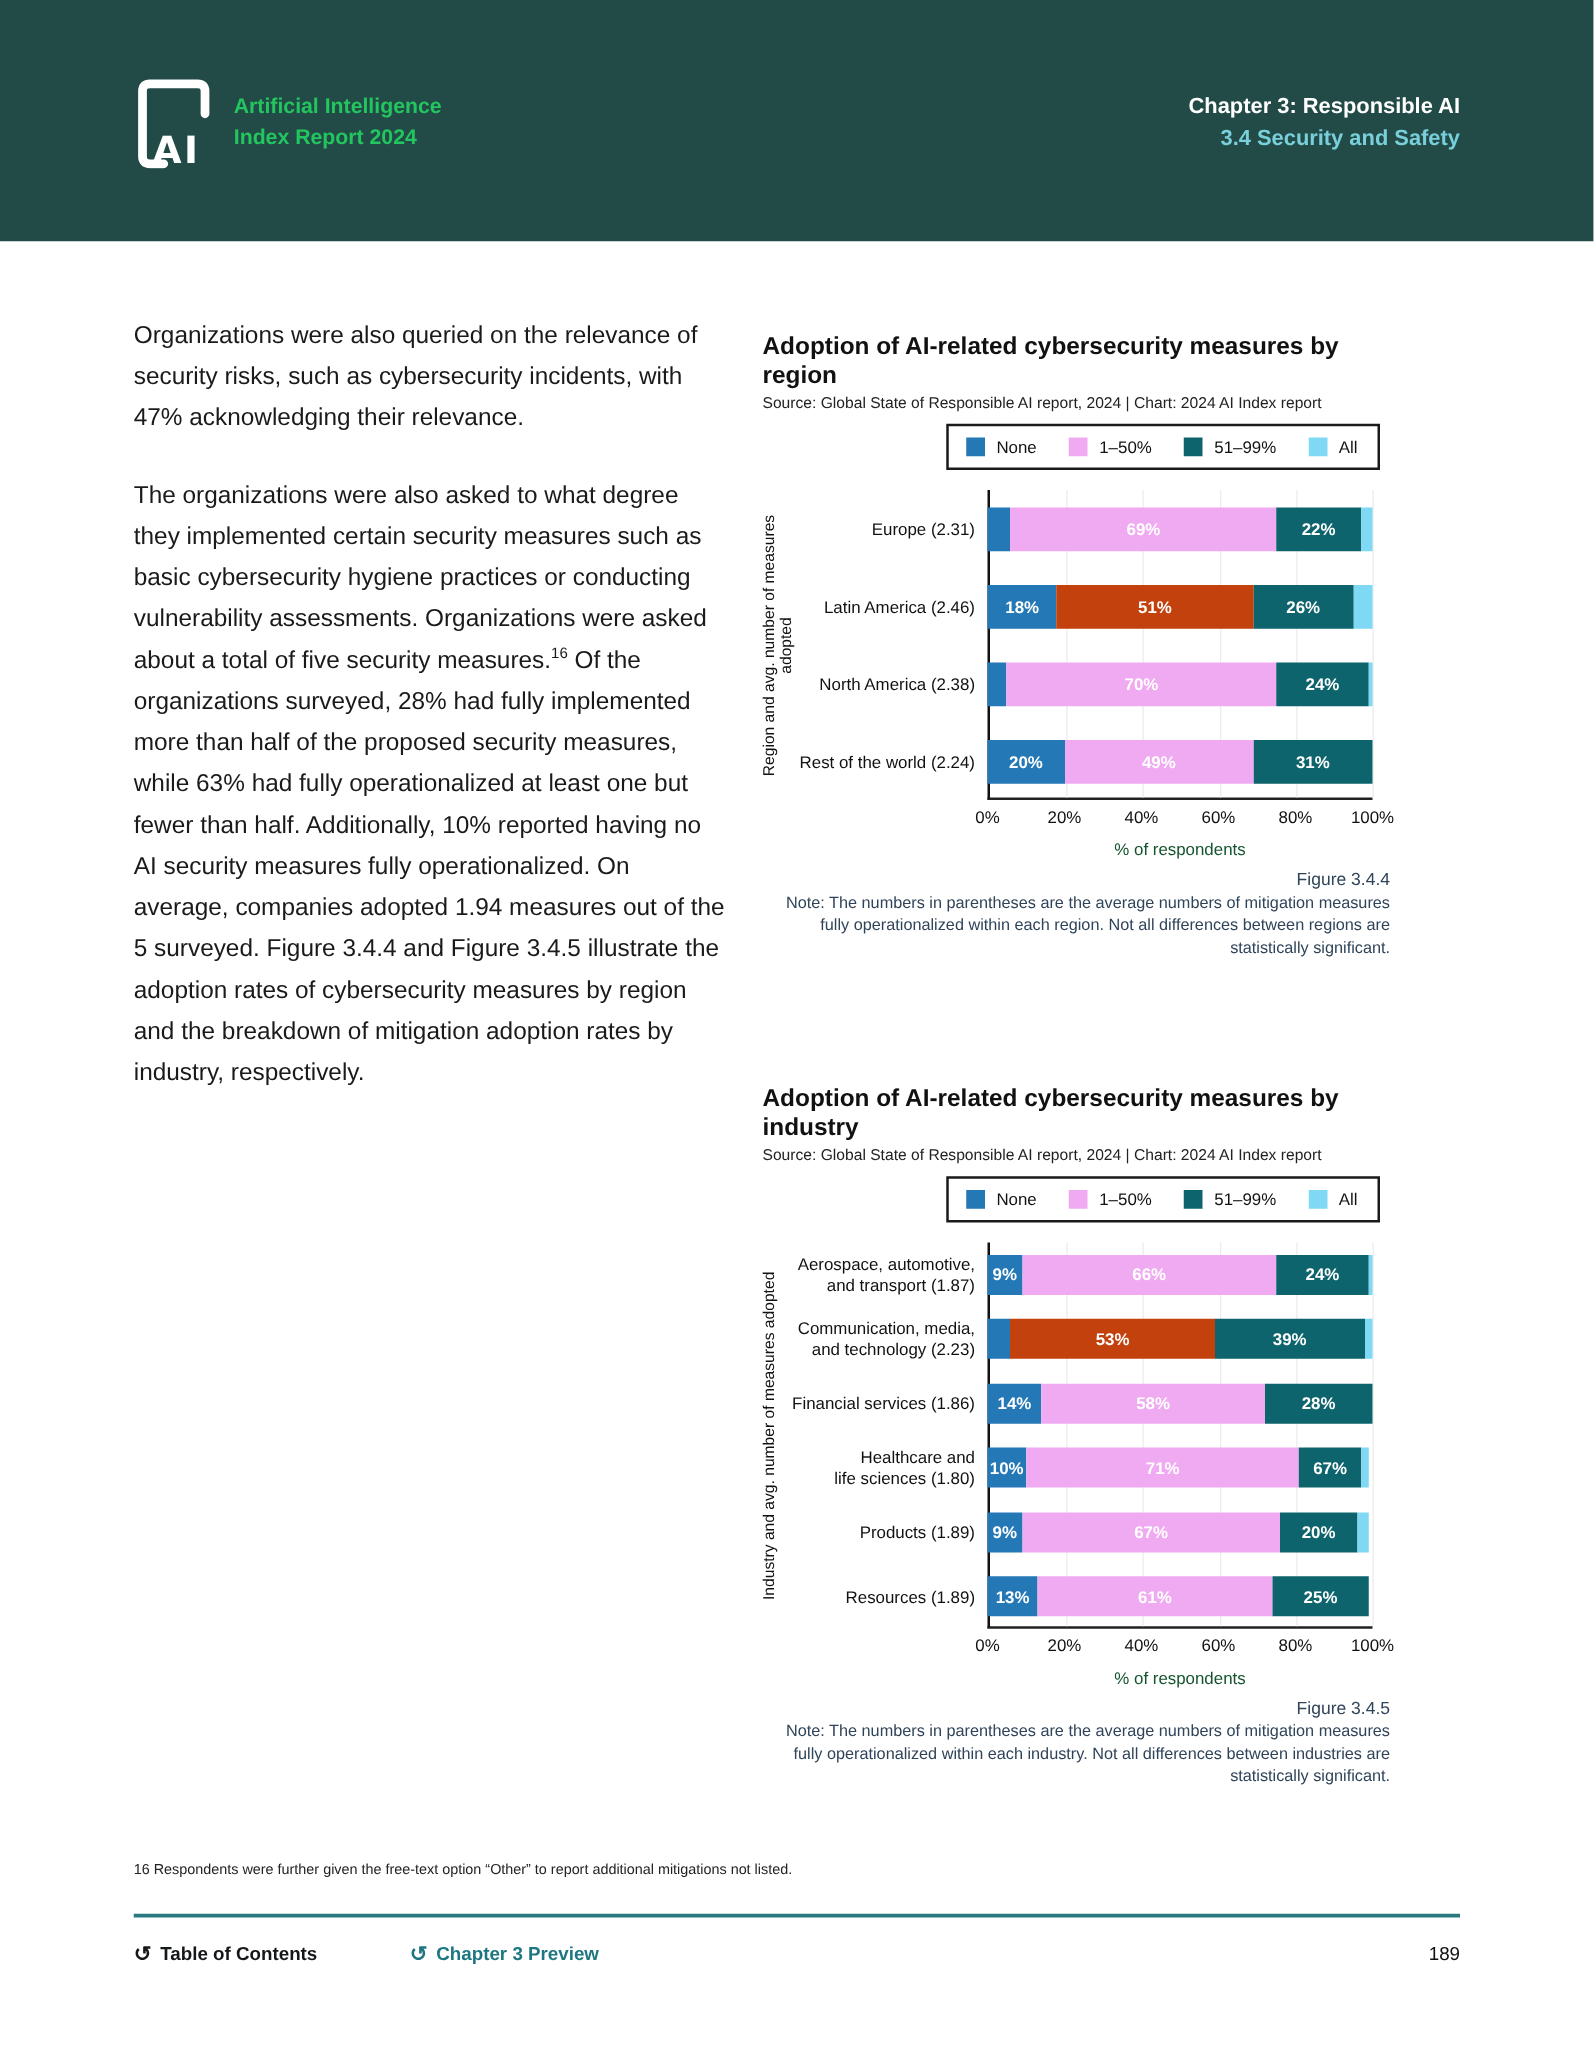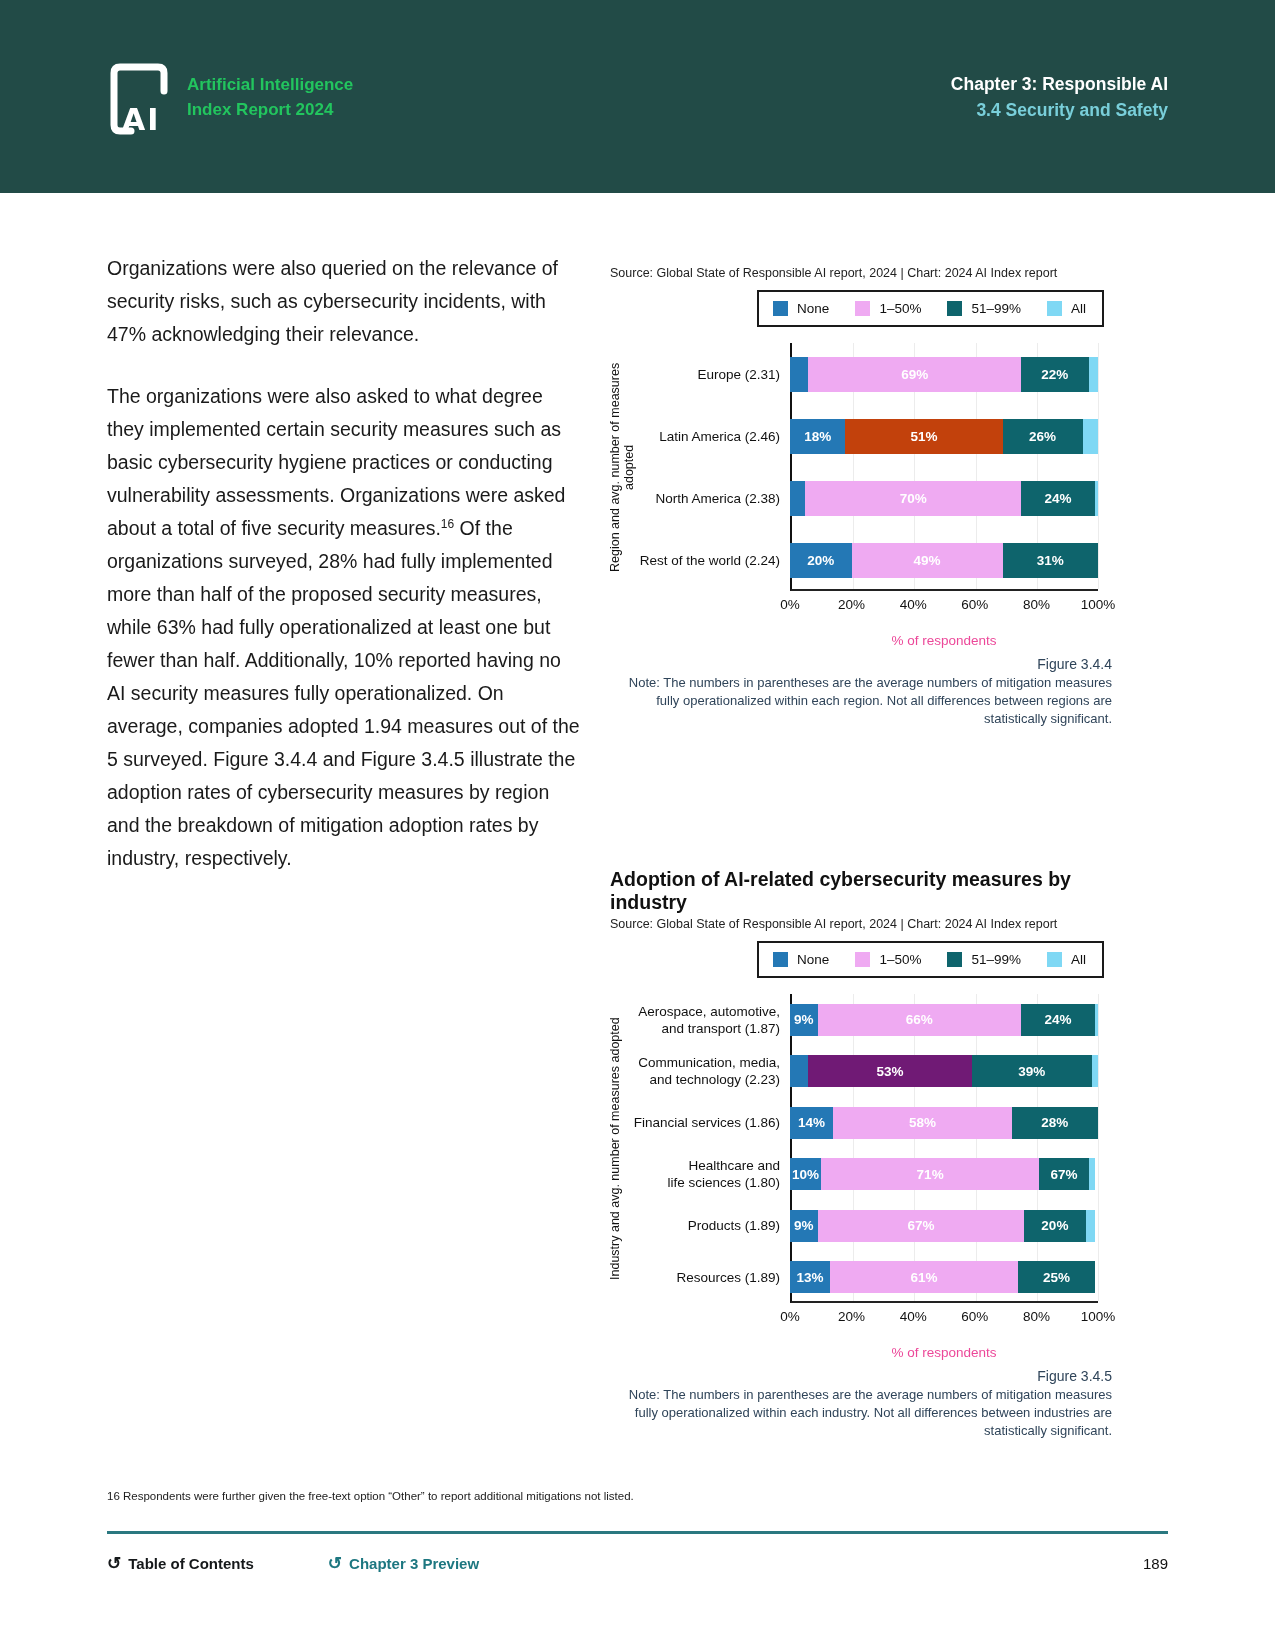--- a/index.html
+++ b/index.html
@@ -62,21 +62,21 @@
   .cb1 .rows { --rowh:62px; --barh:35px; }
   .cb2 .rows { --rowh:51.5px; --barh:32px; }
 
   .ylabel {
     position:absolute; left:-2px; top:0; bottom:0; width:16px;
     writing-mode:vertical-rl; transform:rotate(180deg);
     font-size:12.5px; color:#111; text-align:center;
   }
   .ticks { position:relative; height:22px; margin-left:180px; margin-right:14px; margin-top:6px; }
   .ticks span { position:absolute; transform:translateX(-50%); font-size:13.5px; color:#111; top:0; }
-  .xlabel { margin-left:180px; margin-right:14px; text-align:center; font-size:13.5px; color:#ec4899; margin-top:14px; }
+  .xlabel { margin-left:180px; margin-right:14px; text-align:center; font-size:13.5px; color:#14532d; margin-top:4px; }
 
   .fig-label { text-align:right; font-size:14px; color:#2f4459; margin-top:8px; }
   .c-note { text-align:right; font-size:13px; line-height:18px; color:#2f4459; margin-top:2px; max-width:502px; }
 
   
   .footnote { position:absolute; left:107px; top:1490px; width:900px; font-size:11.5px; color:#222; }
   .divider { position:absolute; left:107px; top:1531px; width:1061px; height:2.5px; background:#2a7880; }
   .footer-row { position:absolute; left:107px; top:1553px; width:1061px; display:flex; align-items:center; font-size:15px; font-weight:bold; }
   .footer-link { display:flex; align-items:center; gap:7px; cursor:pointer; }
   .toc { color:#15181a; margin-right:74px; }
@@ -105,20 +105,21 @@
       <div class="sect">3.4 Security and Safety</div>
     </div>
   </div>
 
   <div class="left-col">
     <p>Organizations were also queried on the relevance of security risks, such as cybersecurity incidents, with 47% acknowledging their relevance.</p>
     <p><span>The organizations were also asked to what degree they implemented certain security measures such as basic cybersecurity hygiene practices or conducting vulnerability assessments. Organizations were asked about a total of five security measures.</span><sup>16</sup><span> Of the organizations surveyed, 28% had fully implemented more than half of the proposed security measures, while 63% had fully operationalized at least one but fewer than half. Additionally, 10% reported having no AI security measures fully operationalized. On average, companies adopted 1.94 measures out of the 5 surveyed. Figure 3.4.4 and Figure 3.4.5 illustrate the adoption rates of cybersecurity measures by region and the breakdown of mitigation adoption rates by industry, respectively.</span></p>
   </div>
 
   <div class="chart-block cb1">
+    <div class="c-title">Adoption of AI-related cybersecurity measures by region</div>
     <div class="c-source">Source: Global State of Responsible AI report, 2024 | Chart: 2024 AI Index report</div>
     <div class="legend-wrap">
       <div class="legend">
         <span class="legend-item">
             <span class="swatch" style="background: rgb(36, 120, 181);"></span>
             <span>None</span>
           </span>
         <span class="legend-item">
             <span class="swatch" style="background: rgb(239, 170, 242);"></span>
             <span>1–50%</span>
@@ -260,21 +261,21 @@
                 <span>24%</span>
               </div>
               <div class="seg" style="width: 1%; background: rgb(127, 216, 244);"></div>
             </div>
           </div>
           <div class="row">
             <div class="cat">Communication, media,
 and technology (2.23)</div>
             <div class="bar">
               <div class="seg" style="width: 6%; background: rgb(36, 120, 181);"></div>
-              <div class="seg" style="width: 53%; background: #701a75;">
+              <div class="seg" style="width: 53%; background: #c2410c;">
                 <span>53%</span>
               </div>
               <div class="seg" style="width: 39%; background: rgb(14, 100, 108);">
                 <span>39%</span>
               </div>
               <div class="seg" style="width: 2%; background: rgb(127, 216, 244);"></div>
             </div>
           </div>
           <div class="row">
             <div class="cat">Financial services (1.86)</div>

